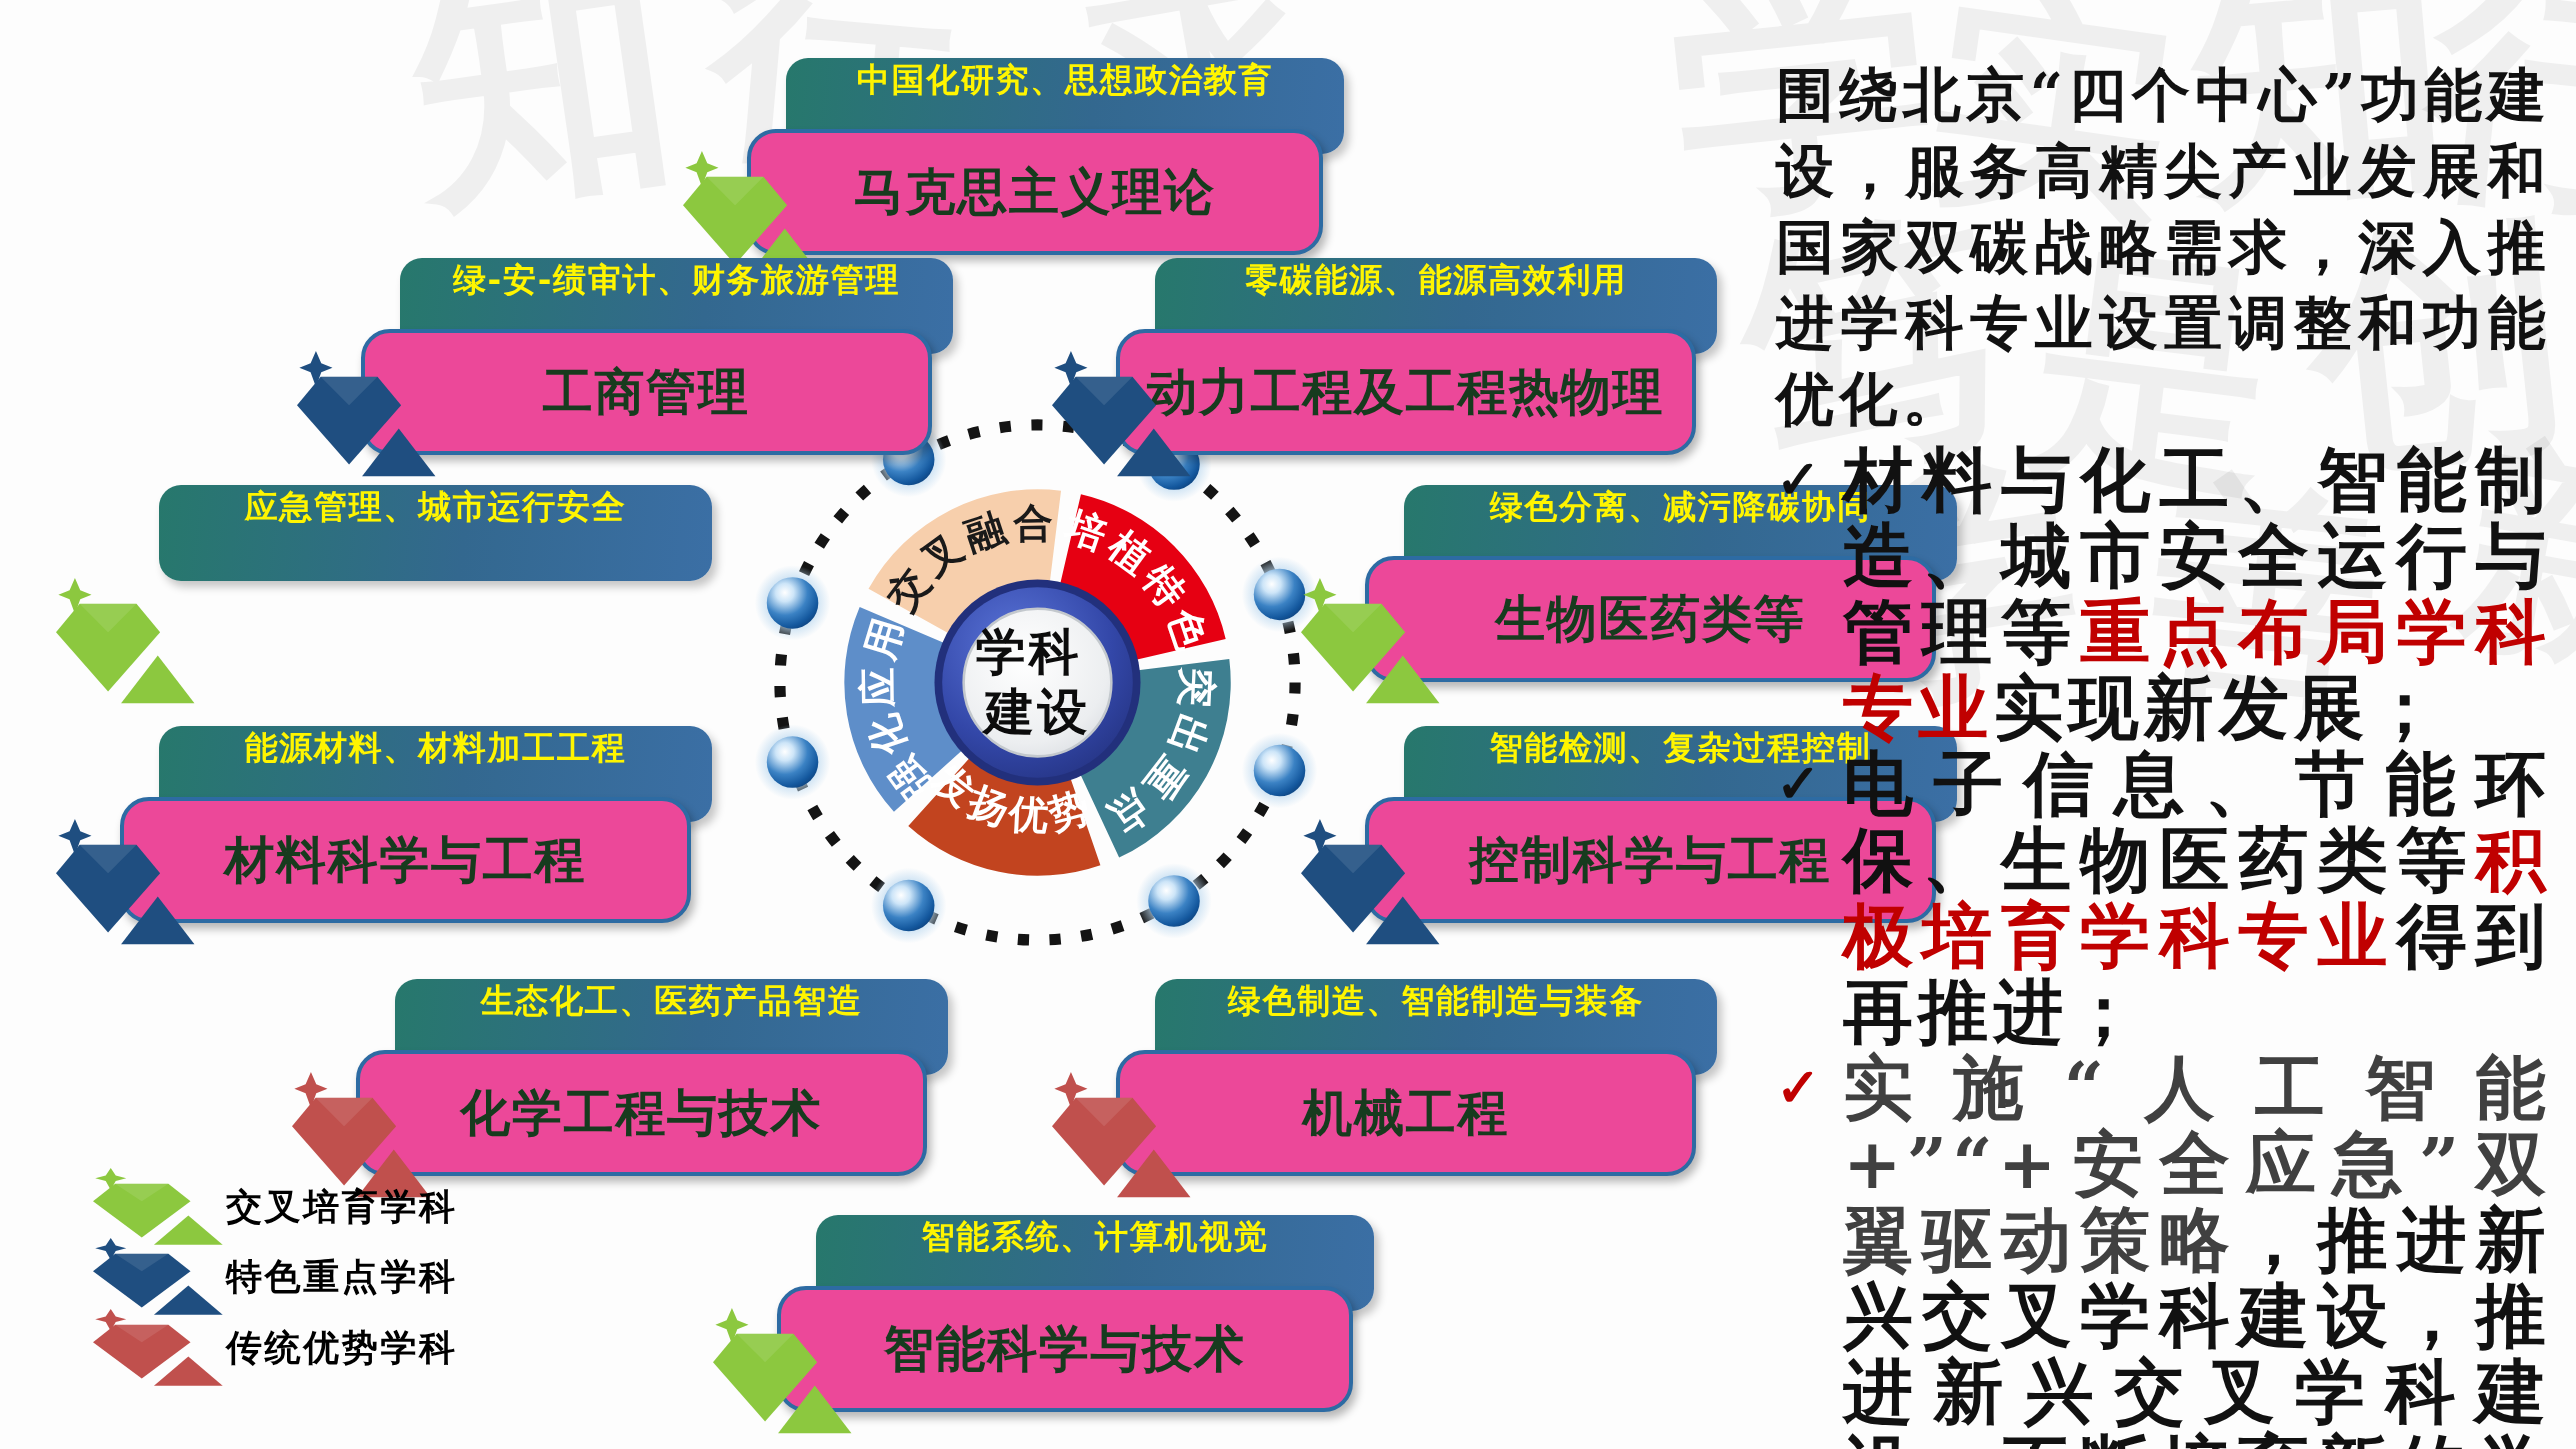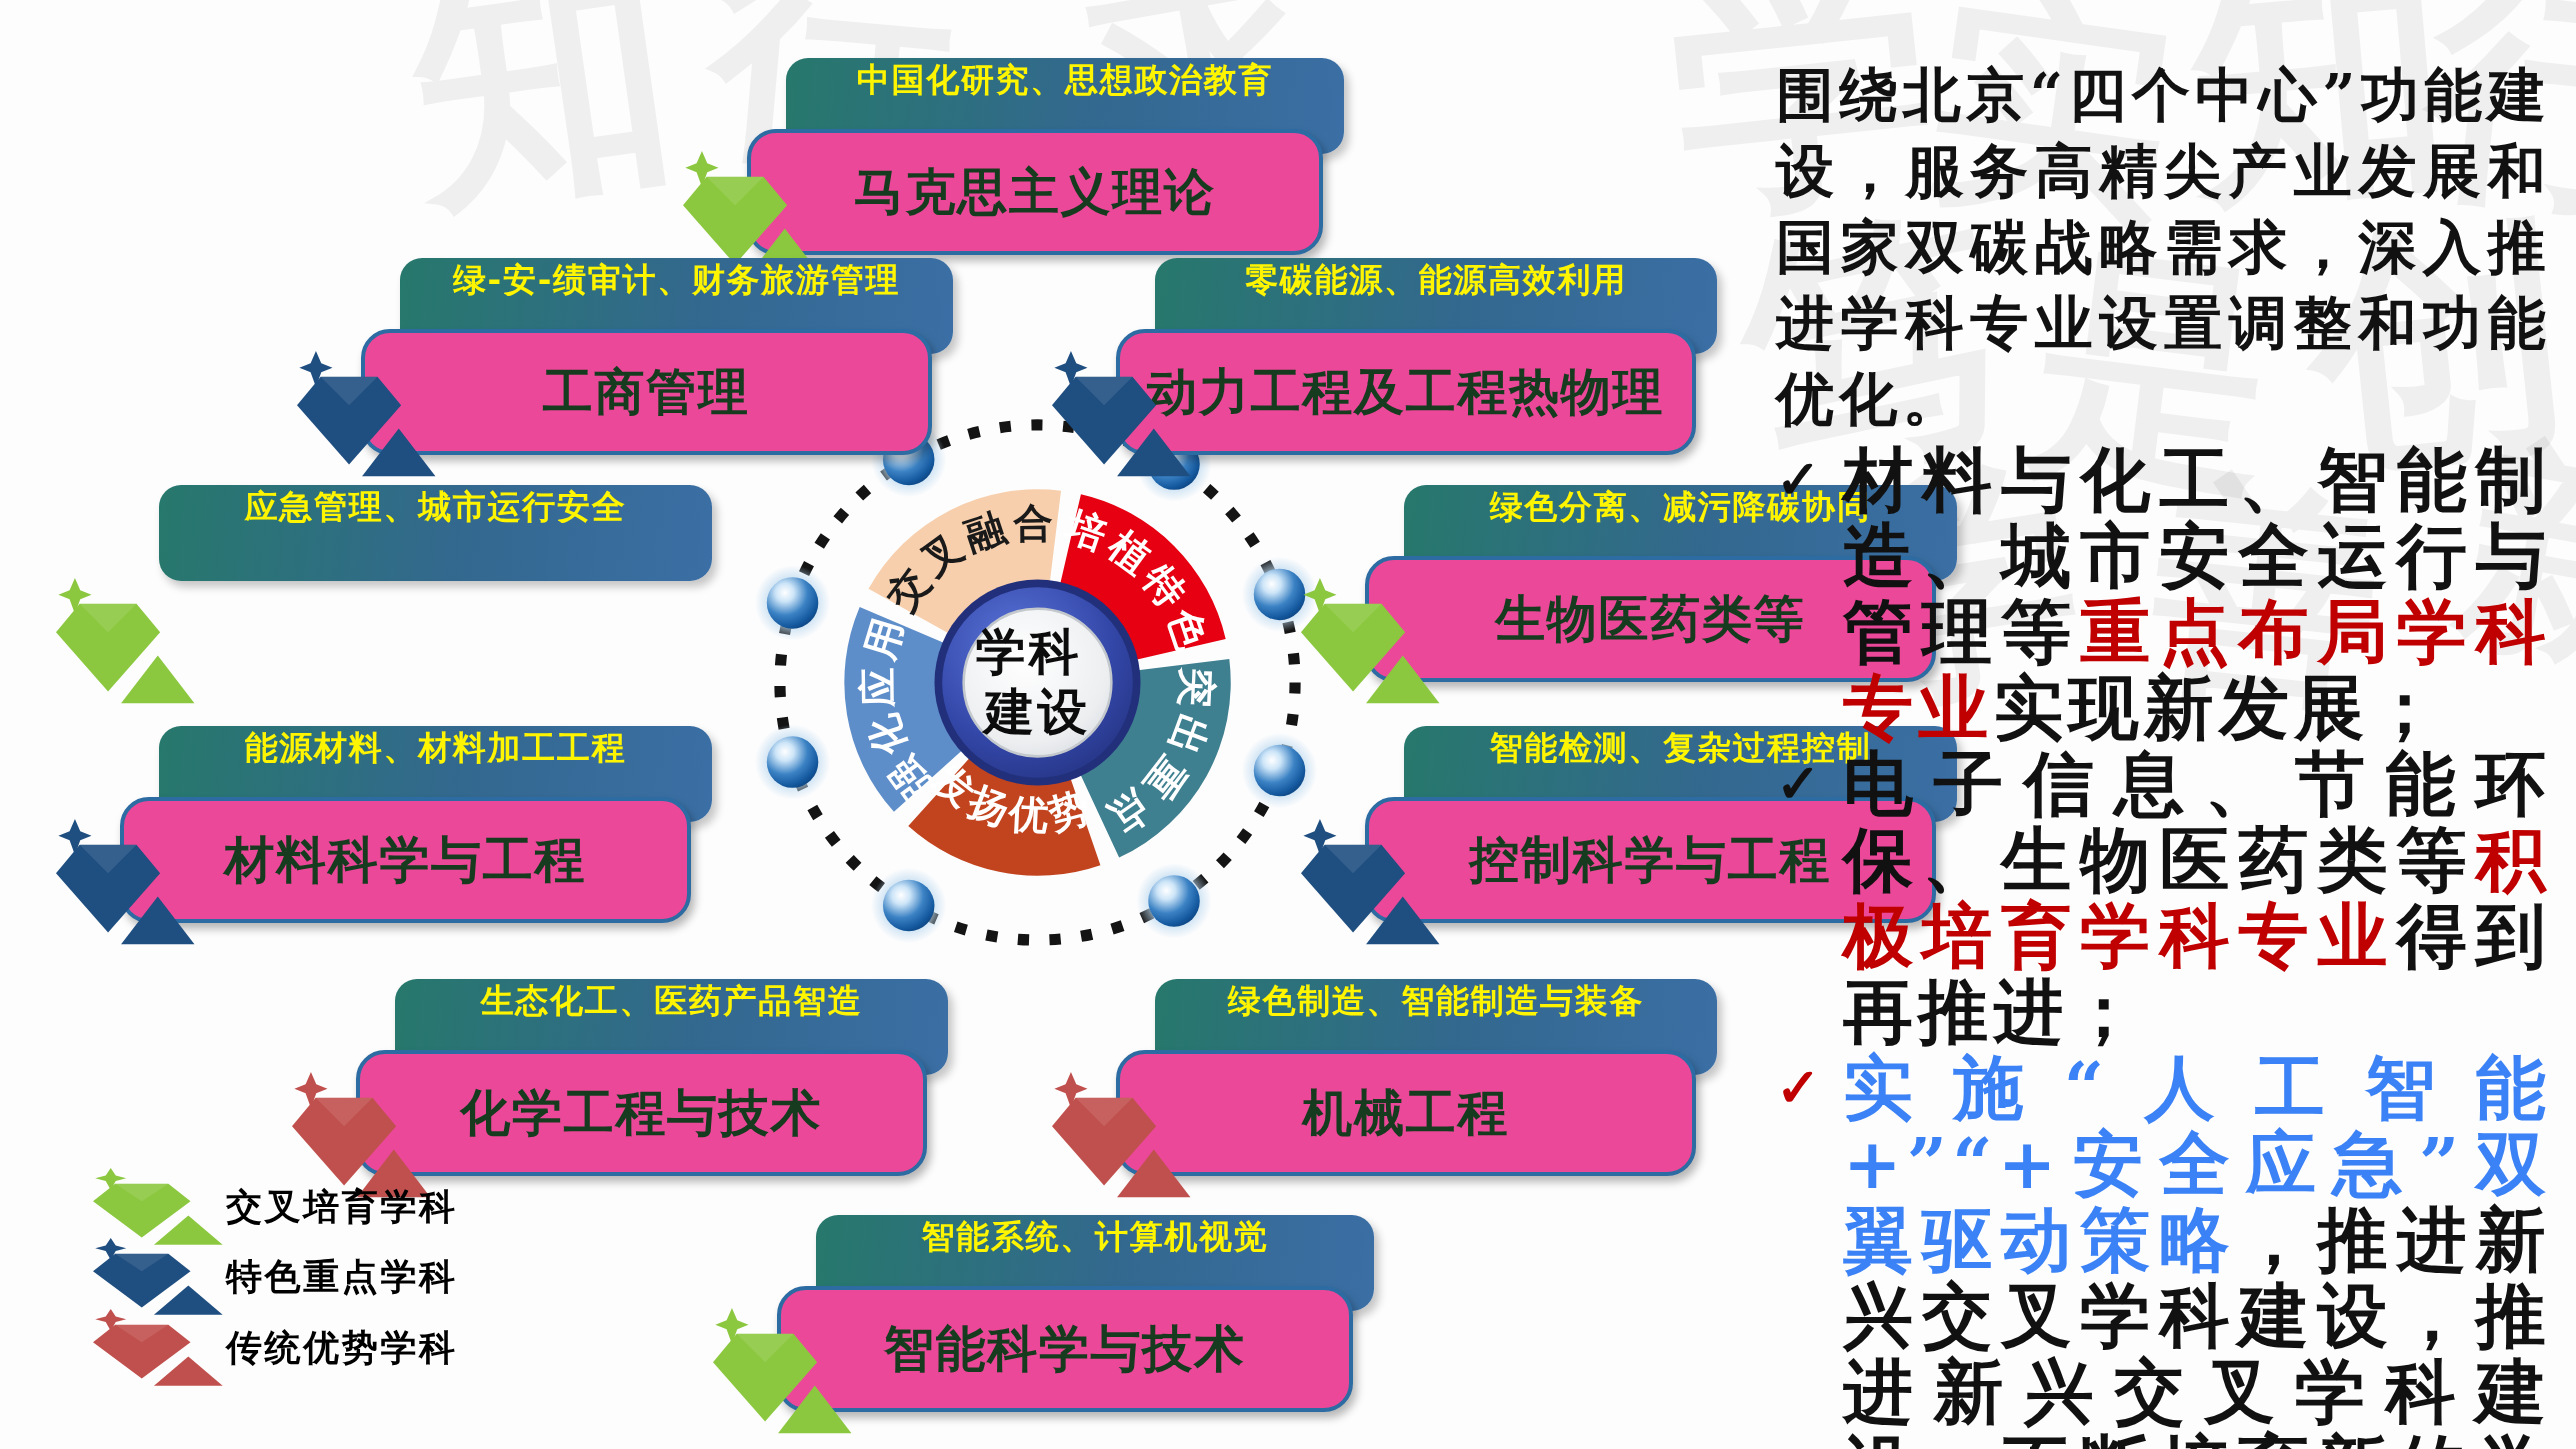--- a/index.html
+++ b/index.html
@@ -341,19 +341,19 @@
         <div class="bullet">
           <span class="check" style="color: rgb(17, 17, 17);">✓</span>
           <div class="btxt"><span style="color: rgb(17, 17, 17);">材料与化工、智能制造、城市安全运行与管理等</span><span style="color: rgb(192, 0, 0);">重点布局学科专业</span><span style="color: rgb(17, 17, 17);">实现新发展；</span></div>
         </div>
         <div class="bullet">
           <span class="check" style="color: rgb(17, 17, 17);">✓</span>
           <div class="btxt"><span style="color: rgb(17, 17, 17);">电子信息、节能环保、生物医药类等</span><span style="color: rgb(192, 0, 0);">积极培育学科专业</span><span style="color: rgb(17, 17, 17);">得到再推进；</span></div>
         </div>
         <div class="bullet">
           <span class="check" style="color: rgb(192, 0, 0);">✓</span>
-          <div class="btxt"><span style="color: #3b82f6;">实施“人工智能+”“+安全应急”双翼驱动策略</span><span style="color: rgb(17, 17, 17);">，推进新兴交叉学科建设，推进新兴交叉学科建设，不断培育新的学科增长点。</span></div>
+          <div class="btxt"><span style="color: #404040;">实施“人工智能+”“+安全应急”双翼驱动策略</span><span style="color: rgb(17, 17, 17);">，推进新兴交叉学科建设，推进新兴交叉学科建设，不断培育新的学科增长点。</span></div>
         </div>
       </div>
   </div>
 
 </div>
 
 
 </body></html>

